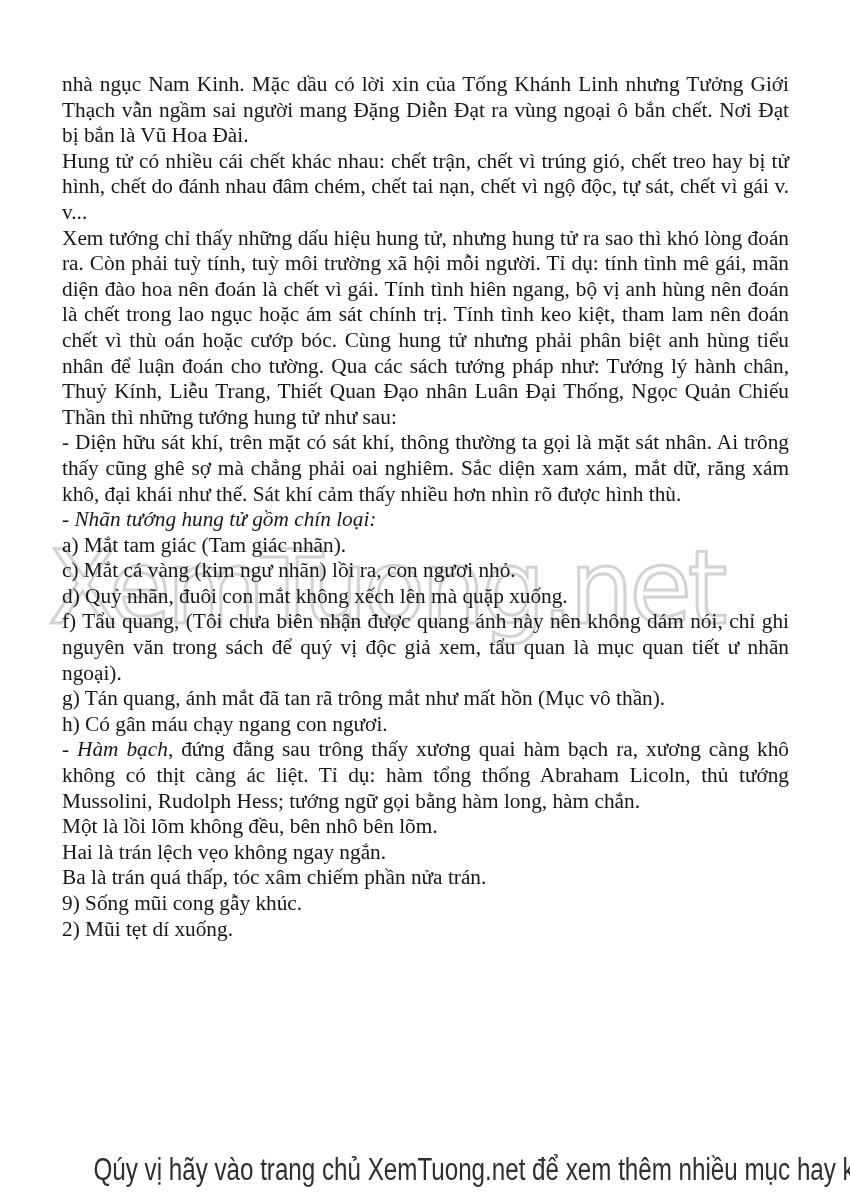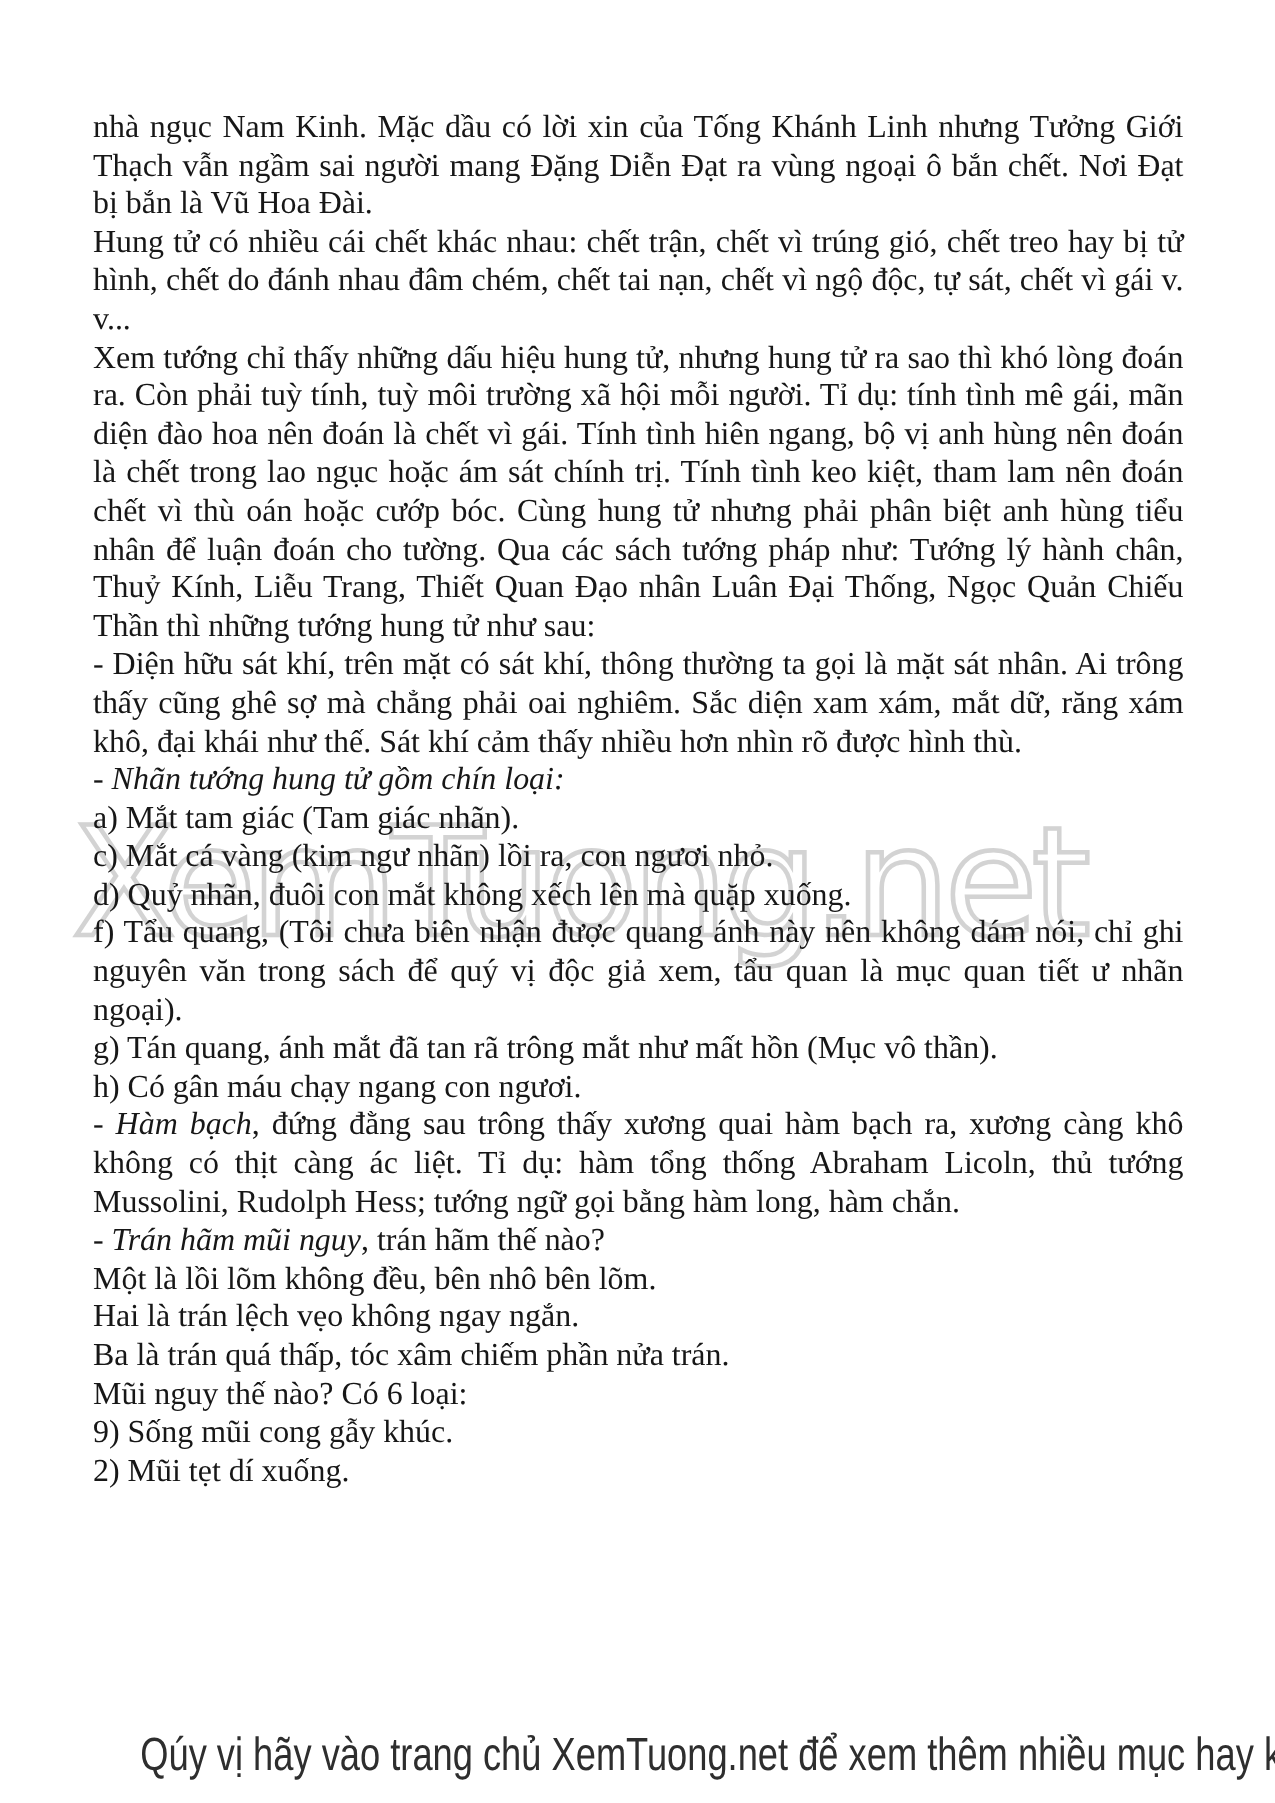--- a/index.html
+++ b/index.html
@@ -75,23 +75,21 @@
       <p>Xem tướng chỉ thấy những dấu hiệu hung tử, nhưng hung tử ra sao thì khó lòng đoán ra. Còn phải tuỳ tính, tuỳ môi trường xã hội mỗi người. Tỉ dụ: tính tình mê gái, mãn diện đào hoa nên đoán là chết vì gái. Tính tình hiên ngang, bộ vị anh hùng nên đoán là chết trong lao ngục hoặc ám sát chính trị. Tính tình keo kiệt, tham lam nên đoán chết vì thù oán hoặc cướp bóc. Cùng hung tử nhưng phải phân biệt anh hùng tiểu nhân để luận đoán cho tường. Qua các sách tướng pháp như: Tướng lý hành chân, Thuỷ Kính, Liễu Trang, Thiết Quan Đạo nhân Luân Đại Thống, Ngọc Quản Chiếu Thần thì những tướng hung tử như sau:</p>
       <p>- Diện hữu sát khí, trên mặt có sát khí, thông thường ta gọi là mặt sát nhân. Ai trông thấy cũng ghê sợ mà chẳng phải oai nghiêm. Sắc diện xam xám, mắt dữ, răng xám khô, đại khái như thế. Sát khí cảm thấy nhiều hơn nhìn rõ được hình thù.</p>
       <p><i>- Nhãn tướng hung tử gồm chín loại:</i></p>
       <p>a) Mắt tam giác (Tam giác nhãn).</p>
       <p>c) Mắt cá vàng (kim ngư nhãn) lồi ra, con ngươi nhỏ.</p>
       <p>d) Quỷ nhãn, đuôi con mắt không xếch lên mà quặp xuống.</p>
       <p>f) Tẩu quang, (Tôi chưa biên nhận được quang ánh này nên không dám nói, chỉ ghi nguyên văn trong sách để quý vị độc giả xem, tẩu quan là mục quan tiết ư nhãn ngoại).</p>
       <p>g) Tán quang, ánh mắt đã tan rã trông mắt như mất hồn (Mục vô thần).</p>
       <p>h) Có gân máu chạy ngang con ngươi.</p>
       <p><i>- Hàm bạch</i>, đứng đằng sau trông thấy xương quai hàm bạch ra, xương càng khô không có thịt càng ác liệt. Tỉ dụ: hàm tổng thống Abraham Licoln, thủ tướng Mussolini, Rudolph Hess; tướng ngữ gọi bằng hàm long, hàm chắn.</p>
-      <p><i>- Trán hãm mũi nguy</i>, trán hãm thế nào?</p>
       <p>Một là lồi lõm không đều, bên nhô bên lõm.</p>
       <p>Hai là trán lệch vẹo không ngay ngắn.</p>
       <p>Ba là trán quá thấp, tóc xâm chiếm phần nửa trán.</p>
-      <p>Mũi nguy thế nào? Có 6 loại:</p>
       <p>9) Sống mũi cong gẫy khúc.</p>
       <p>2) Mũi tẹt dí xuống.</p>
     </div>
 
   <div class="footer">Qúy vị hãy vào trang chủ XemTuong.net để xem thêm nhiều mục hay khác</div>
 </div>
 
 </body></html>

